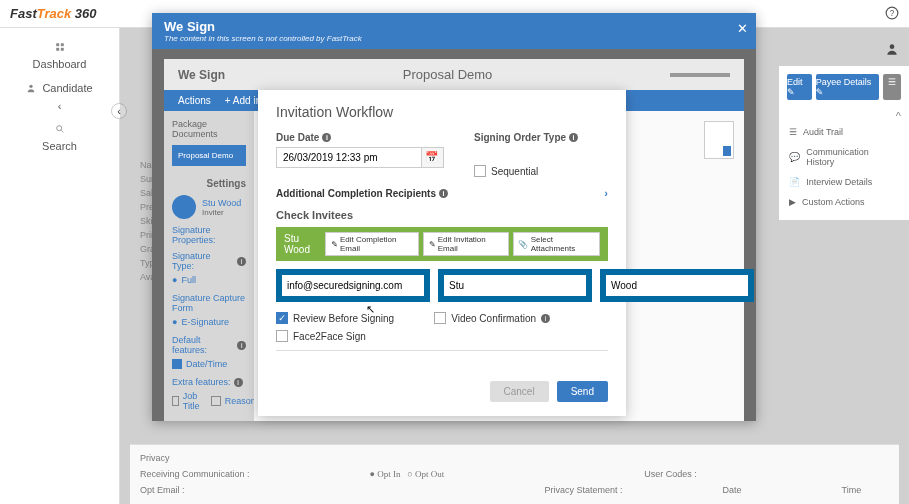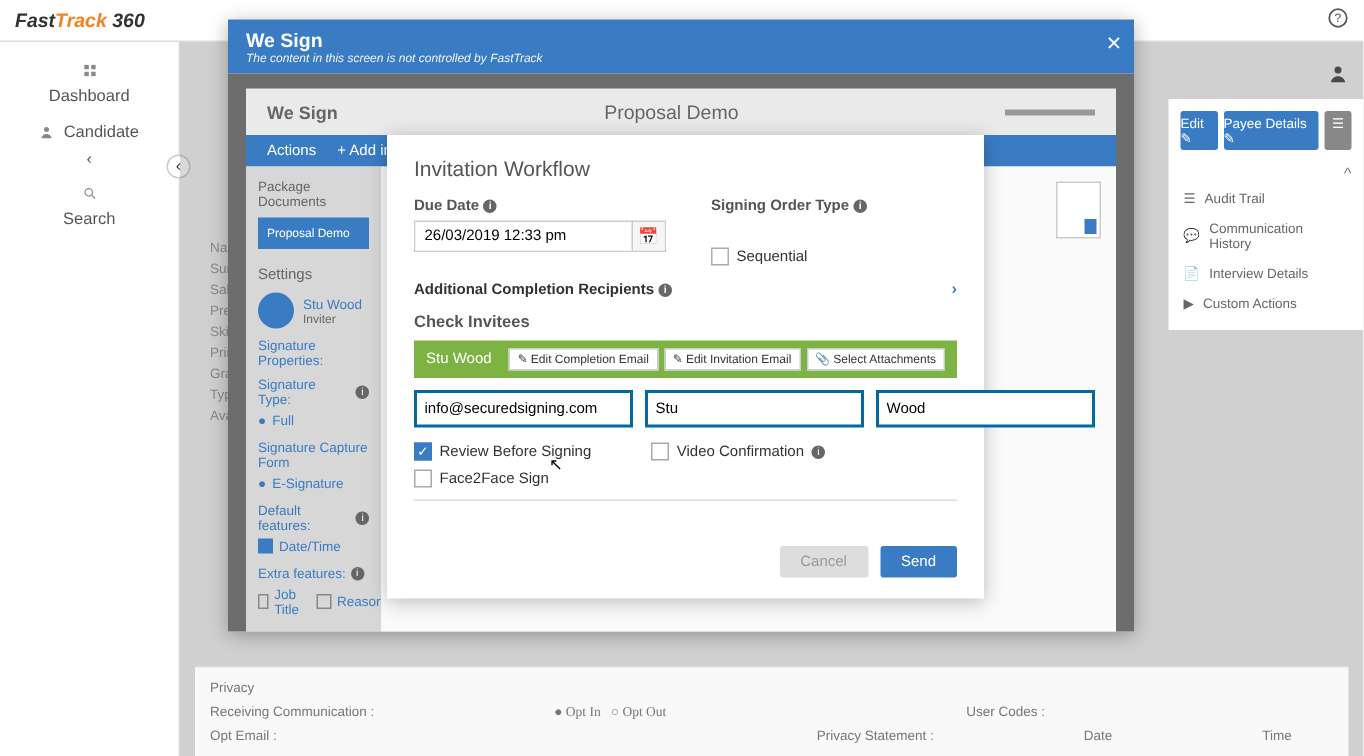--- a/index.html
+++ b/index.html
@@ -38,49 +38,49 @@
     
     .wesign-inner { background: #eaeaea; }
     .wesign-row1 { display: flex; justify-content: space-between; align-items: center; padding: 8px 14px; }
     .wesign-title { color: #666; font-size: 12px; font-weight: bold; }
     .wesign-doc-title { color: #666; font-size: 13px; }
     .slider-area { width: 60px; height: 4px; background: #999; position: relative; }
     .wesign-actions-bar { background: #3a7cc4; padding: 5px 14px; display: flex; gap: 14px; align-items: center; color: #fff; font-size: 10px; }
     .wesign-content { display: flex; }
     .wesign-left-panel { width: 90px; background: #d7d7d7; padding: 8px; font-size: 9px; color: #666; }
     .pkg-box { background: #3a7cc4; color: #fff; padding: 6px; margin: 6px 0; font-size: 8px; }
-    .settings-hdr { padding: 6px 0; color: #666; font-size: 10px; font-weight: normal; }
+    .settings-hdr { padding: 6px 0; color: #666; font-size: 10px; font-weight: bold; text-align: right; }
     .user-avatar { width: 24px; height: 24px; background: #3a7cc4; border-radius: 50%; display: inline-block; vertical-align: middle; }
     .prop-label { color: #3a7cc4; font-size: 9px; margin: 6px 0 2px; }
     .check-item { display: flex; align-items: center; gap: 4px; padding: 2px 0; color: #3a7cc4; }
     .tiny-check { width: 10px; height: 10px; background: #3a7cc4; }
     .wesign-right-panel { flex: 1; background: #fafafa; position: relative; min-height: 300px; }
     .doc-thumb { position: absolute; right: 10px; top: 10px; width: 30px; height: 38px; border: 1px solid #ccc; background: #fff; display:flex; align-items:flex-end; justify-content:flex-end; padding:2px;}
     .doc-thumb .fold { width: 8px; height: 10px; background: #3a7cc4; }
     
-    .invitation-modal { position: absolute; left: 258px; top: 90px; width: 398px; background: #fff; box-shadow: 0 2px 12px rgba(0,0,0,0.25); padding: 14px 18px 14px; }
+    .invitation-modal { position: absolute; left: 258px; top: 90px; width: 368px; background: #fff; box-shadow: 0 2px 12px rgba(0,0,0,0.25); padding: 14px 18px 14px; }
     .inv-title { font-size: 14px; color: #555; margin-bottom: 12px; }
     .inv-row { display: flex; gap: 30px; margin-bottom: 10px; }
     .inv-col { flex: 1; }
     .inv-label { font-size: 10px; color: #555; font-weight: bold; display: flex; align-items: center; gap: 3px; }
     .info-icon { width: 9px; height: 9px; border-radius: 50%; background: #666; color: #fff; font-size: 7px; display: flex; align-items: center; justify-content: center; }
     .date-input-wrap { display: flex; border: 1px solid #ccc; margin-top: 4px; }
     .date-input-wrap input { border: none; flex: 1; padding: 4px 6px; font-size: 10px; }
     .date-input-wrap .cal-btn { width: 22px; display: flex; align-items: center; justify-content: center; border-left: 1px solid #ccc; cursor: pointer; background: #f5f5f5; }
     .inv-checkbox-row { display: flex; align-items: center; gap: 5px; margin-top: 22px; font-size: 10px; }
     .recipients-row { display: flex; justify-content: space-between; margin: 8px 0 4px; }
     .rec-label { font-size: 10px; font-weight: bold; display: flex; align-items: center; gap: 3px; }
     .chevron-blue { color: #3a7cc4; font-weight: bold; }
     .section-hdr { font-size: 11px; font-weight: bold; color: #555; margin: 10px 0 6px; }
     .invitee-bar { background: #7cb342; padding: 5px 8px; display: flex; align-items: center; justify-content: space-between; margin-bottom: 8px; }
     .invitee-name { color: #fff; font-size: 10px; }
     .invitee-actions { display: flex; gap: 4px; }
     .invitee-btn { background: #fff; border: 1px solid #ccc; padding: 2px 5px; font-size: 8px; cursor: pointer; display: flex; align-items: center; gap: 2px; }
     .inputs-3 { display: flex; gap: 8px; margin-bottom: 10px; }
-    .inputs-3 input { flex: 1; padding: 5px; border: 2px solid #0369a1; font-size: 10px; }
+    .inputs-3 input { flex: 1; padding: 5px; border: 6px solid #0369a1; font-size: 10px; }
     .check-grid { display: flex; flex-wrap: wrap; gap: 6px 40px; margin-bottom: 8px; }
     .check-item2 { display: flex; align-items: center; gap: 5px; font-size: 10px; }
     .checkbox { width: 12px; height: 12px; border: 1px solid #aaa; display: flex; align-items: center; justify-content: center; cursor: pointer; }
     .checkbox.checked { background: #3a7cc4; border-color: #3a7cc4; color: #fff; font-size: 9px; }
     .footer-btns { display: flex; justify-content: flex-end; gap: 8px; margin-top: 30px; }
     .btn { padding: 5px 14px; font-size: 10px; border-radius: 2px; cursor: pointer; border: none; }
     .btn-cancel { background: #ddd; color: #999; }
     .btn-send { background: #3a7cc4; color: #fff; }
     .cursor-arrow { position: absolute; left: 366px; top: 303px; font-size: 11px; color: #000; pointer-events: none; }
   </style>

